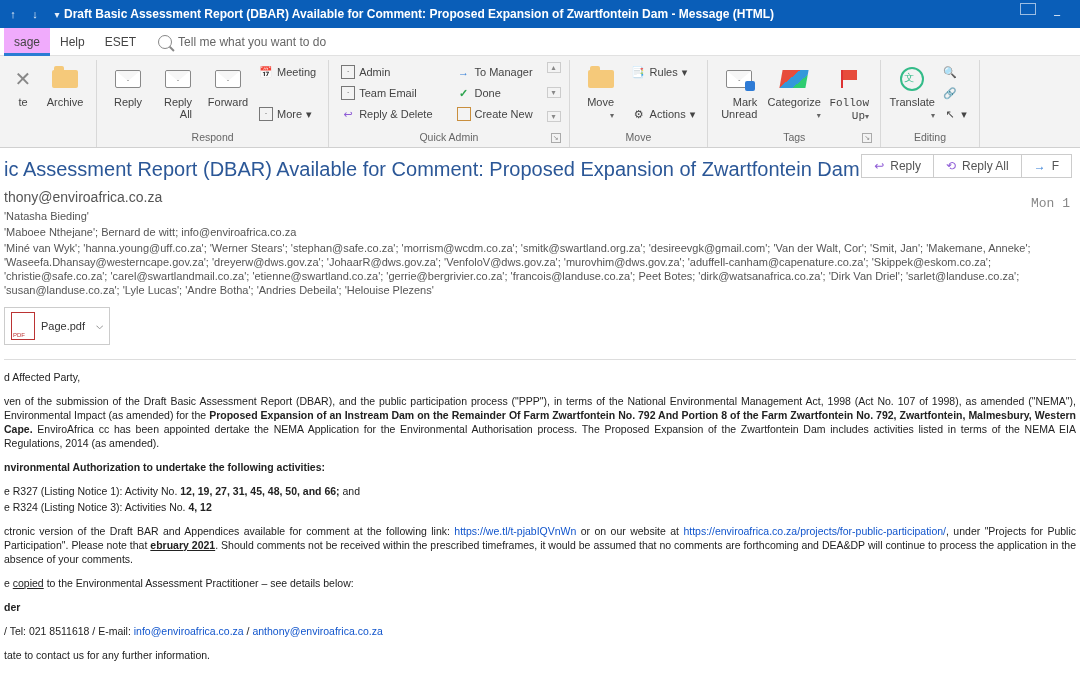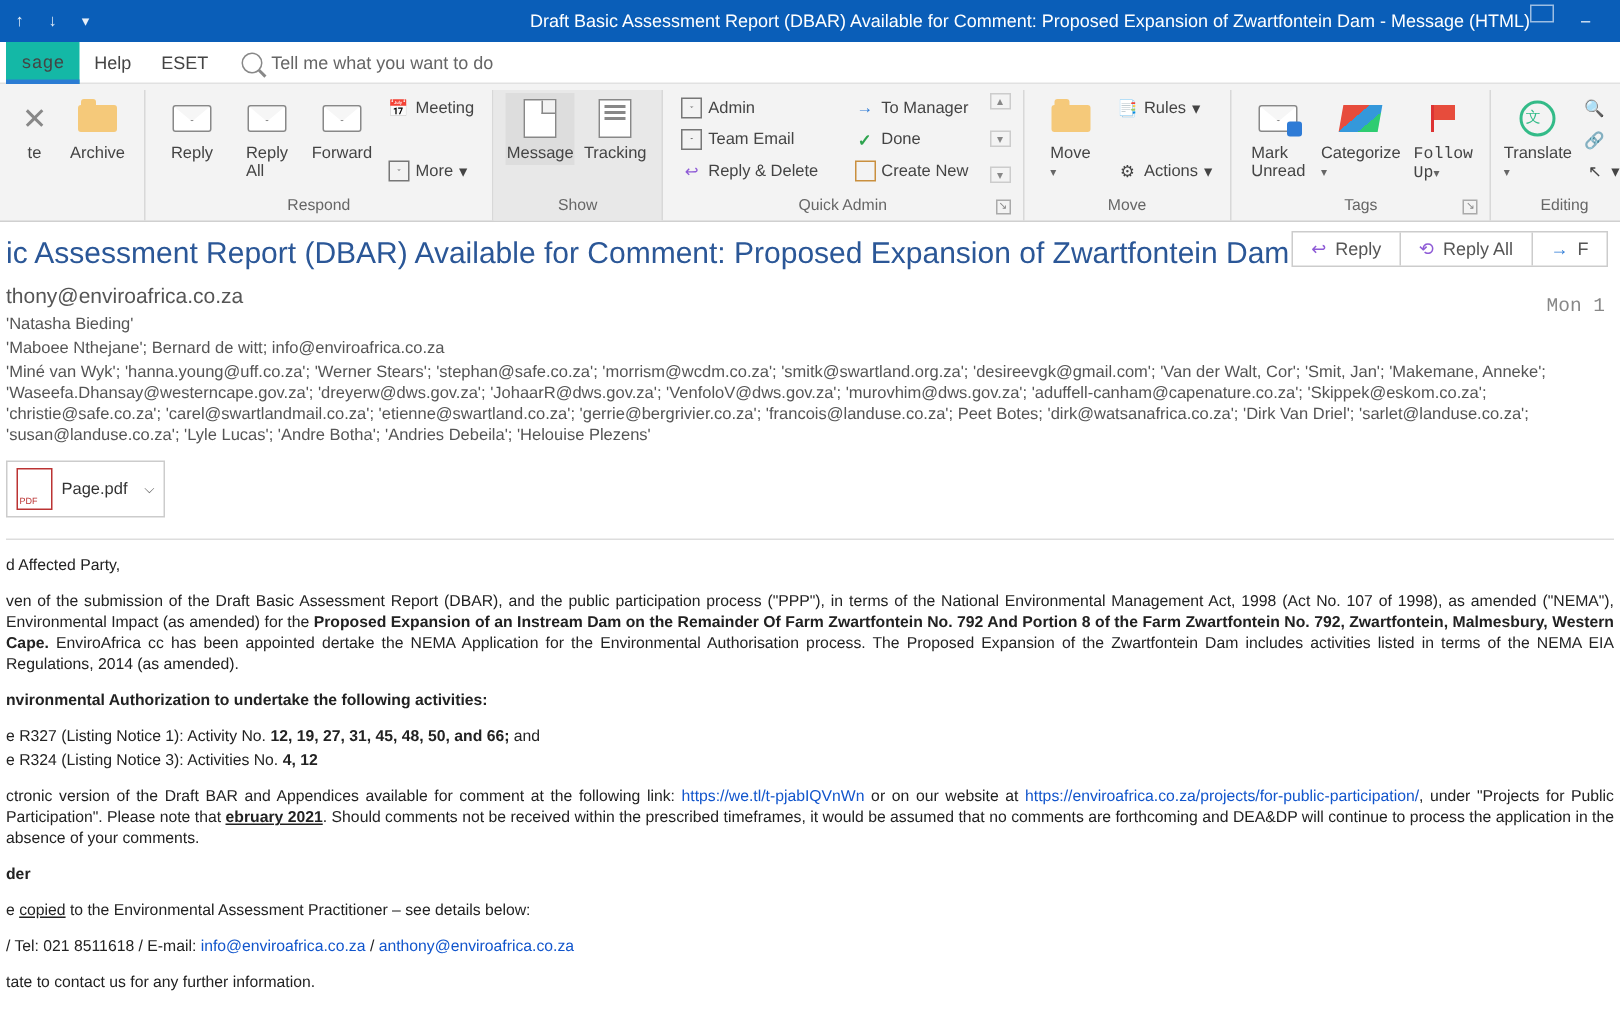--- a/index.html
+++ b/index.html
@@ -2,44 +2,44 @@
 <html><head>
 <meta charset="utf-8">
 <style>
 * { margin:0; padding:0; box-sizing:border-box; font-family:"Segoe UI",Arial,sans-serif; }
 body { background:#fff; width:1080px; height:675px; overflow:hidden; font-size:11px; color:#333; }
 
 
 .titlebar { background:#0a5eb8; height:28px; display:flex; align-items:center; color:#fff; padding:0 6px; }
 .titlebar .qat { display:flex; gap:8px; align-items:center; }
 .titlebar .qat .ic { width:14px; height:14px; display:flex; align-items:center; justify-content:center; opacity:.9; }
-.titlebar .title { flex:1; text-align:right; font-size:12px; }
+.titlebar .title { flex:1; text-align:left; font-size:12px;font-weight:bold; }
 .titlebar .winctrl { display:flex; gap:4px; }
 .titlebar .winctrl .wc { width:34px; height:22px; display:flex; align-items:center; justify-content:center; }
 
 
 .tabs { background:#fff; height:28px; display:flex; align-items:center; border-bottom:1px solid #e1e1e1; padding-left:4px; }
 .tabs .tab { padding:0 10px; height:28px; display:flex; align-items:center; font-size:12px; color:#444; cursor:pointer; }
-.tabs .tab.active { background:#14b8a6;font-family:Liberation Mono, monospace; }
+.tabs .tab.active { background:#f0abfc; }
 .tabs .tab.underline { position:relative; }
 .tabs .tab.underline::after { content:""; position:absolute; left:0; right:0; bottom:0; height:3px; background:#2b7cd3; }
 .tabs .tell { margin-left:12px; display:flex; align-items:center; gap:6px; color:#666; font-size:12px; }
 .tabs .tell .mag { width:14px; height:14px; border:1.5px solid #888; border-radius:50%; position:relative; }
 .tabs .tell .mag::after { content:""; position:absolute; width:6px; height:1.5px; background:#888; transform:rotate(45deg); right:-4px; bottom:-2px; }
 
 
 .ribbon { background:#f3f3f3; height:92px; border-bottom:1px solid #d0d0d0; display:flex; padding:4px 0 0 0; }
 .group { border-right:1px solid #d8d8d8; padding:2px 8px 2px 8px; display:flex; flex-direction:column; justify-content:space-between; }
 .group .row { display:flex; align-items:flex-start; gap:4px; }
 .group .glabel { text-align:center; font-size:10.5px; color:#666; padding-bottom:2px; position:relative; }
 .group .glabel .launcher { position:absolute; right:0; bottom:2px; width:10px; height:10px; border:1px solid #aaa; font-size:7px; line-height:8px; color:#888; }
 .bigbtn { display:flex; flex-direction:column; align-items:center; width:46px; padding:2px 0; cursor:pointer; }
 .bigbtn.wide { width:56px; }
 .bigbtn .bicon { width:30px; height:30px; display:flex; align-items:center; justify-content:center; margin-bottom:2px; }
-.bigbtn .blabel { font-size:11px; color:#444; text-align:left; line-height:12px; }
+.bigbtn .blabel { font-size:11px; color:#444; text-align:right; line-height:12px; }
 .bigbtn .dd { font-size:8px; color:#666; }
 .smallstack { display:flex; flex-direction:column; gap:1px; }
 .smallbtn { display:flex; align-items:center; gap:4px; padding:1px 4px; font-size:11px; color:#444; cursor:pointer; height:20px; white-space:nowrap; }
 .smallbtn .sic { width:14px; height:14px; display:flex; align-items:center; justify-content:center; }
 
 
 .envelope { width:26px; height:18px; border:1.5px solid #888; border-radius:2px; position:relative; background:#fff; }
 .envelope::before { content:""; position:absolute; top:0; left:0; right:0; height:9px; border-bottom:1.5px solid #888; clip-path:polygon(0 0,100% 0,50% 100%); background:#f6f6f6; }
 .envelope.blue::after { content:""; position:absolute; right:-4px; bottom:-4px; width:10px; height:10px; background:#2e7bd6; border-radius:2px; }
 .tag { width:26px; height:18px; background:linear-gradient(135deg,#e74c3c 40%,#3498db 40% 70%,#2ecc71 70%); transform:skewX(-10deg); }
@@ -159,41 +159,20 @@
         <div class="smallbtn">
             <span class="sic envS"></span>
             <span>More</span> 
             <span class="dd">▾</span>
           </div>
       </div>
     </div>
     <div class="glabel">Respond</div>
   </div>
 
-  <div class="group" style="background:#e8e8e8;">
-    <div class="row">
-      <div class="bigbtn" style="background:#ddd;">
-        <div class="bicon">
-            <span class="paperic"></span>
-          </div>
-        <div class="blabel">Message</div>
-      </div>
-      <div class="bigbtn">
-        <div class="bicon">
-            <span class="checklist">
-              <span></span>
-              <span></span>
-              <span></span>
-            </span>
-          </div>
-        <div class="blabel">Tracking</div>
-      </div>
-    </div>
-    <div class="glabel">Show</div>
-  </div>
 
   <div class="group">
     <div class="row">
       <div class="smallstack">
         <div class="smallbtn">
             <span class="sic envS"></span>
             <span>Admin</span>
           </div>
         <div class="smallbtn">
             <span class="sic envS"></span>
@@ -336,18 +315,18 @@
 
   <hr class="sep">
 
   <div class="body">
     <p>d Affected Party,</p>
     <p><span>ven of the submission of the Draft Basic Assessment Report (DBAR), and the public participation process ("PPP"), in terms of the National Environmental Management Act, 1998 (Act No. 107 of 1998), as amended ("NEMA"), Environmental Impact  (as amended) for the </span><b>Proposed Expansion of an Instream Dam on the Remainder Of Farm Zwartfontein No. 792 And Portion 8 of the Farm Zwartfontein No. 792, Zwartfontein, Malmesbury, Western Cape.</b><span> EnviroAfrica cc has been appointed dertake the NEMA Application for the Environmental Authorisation process. The Proposed Expansion of the Zwartfontein Dam includes activities listed in terms of the NEMA EIA Regulations, 2014 (as amended).</span></p>
     <p><b>nvironmental Authorization to undertake the following activities:</b></p>
     <p style="margin-bottom:2px;"><span>e R327 (Listing Notice 1): Activity No. </span><b>12, 19, 27, 31, 45, 48, 50, and 66;</b><span> and</span></p>
     <p><span>e R324 (Listing Notice 3): Activities No. </span><b>4, 12</b></p>
     <p><span>ctronic version of the Draft BAR and Appendices available for comment at the following link: </span><a>https://we.tl/t-pjabIQVnWn</a><span> or on our website at </span><a>https://enviroafrica.co.za/projects/for-public-participation/</a><span>, under "Projects for Public Participation". Please note that </span><b class="u">ebruary 2021</b><span>. Should comments not be received within the prescribed timeframes, it would be assumed that no comments are forthcoming and DEA&amp;DP will continue to process the application in the absence of your comments.</span></p>
+    <p><span>e </span><span class="u">copied</span><span> to the Environmental Assessment Practitioner – see details below:</span></p>
     <p><b>der</b></p>
-    <p><span>e </span><span class="u">copied</span><span> to the Environmental Assessment Practitioner – see details below:</span></p>
     <p><span> / Tel: 021 8511618 / E-mail: </span><a>info@enviroafrica.co.za</a><span> / </span><a>anthony@enviroafrica.co.za</a></p>
     <p>tate to contact us for any further information.</p>
   </div>
 </div>
 
 </body></html>

